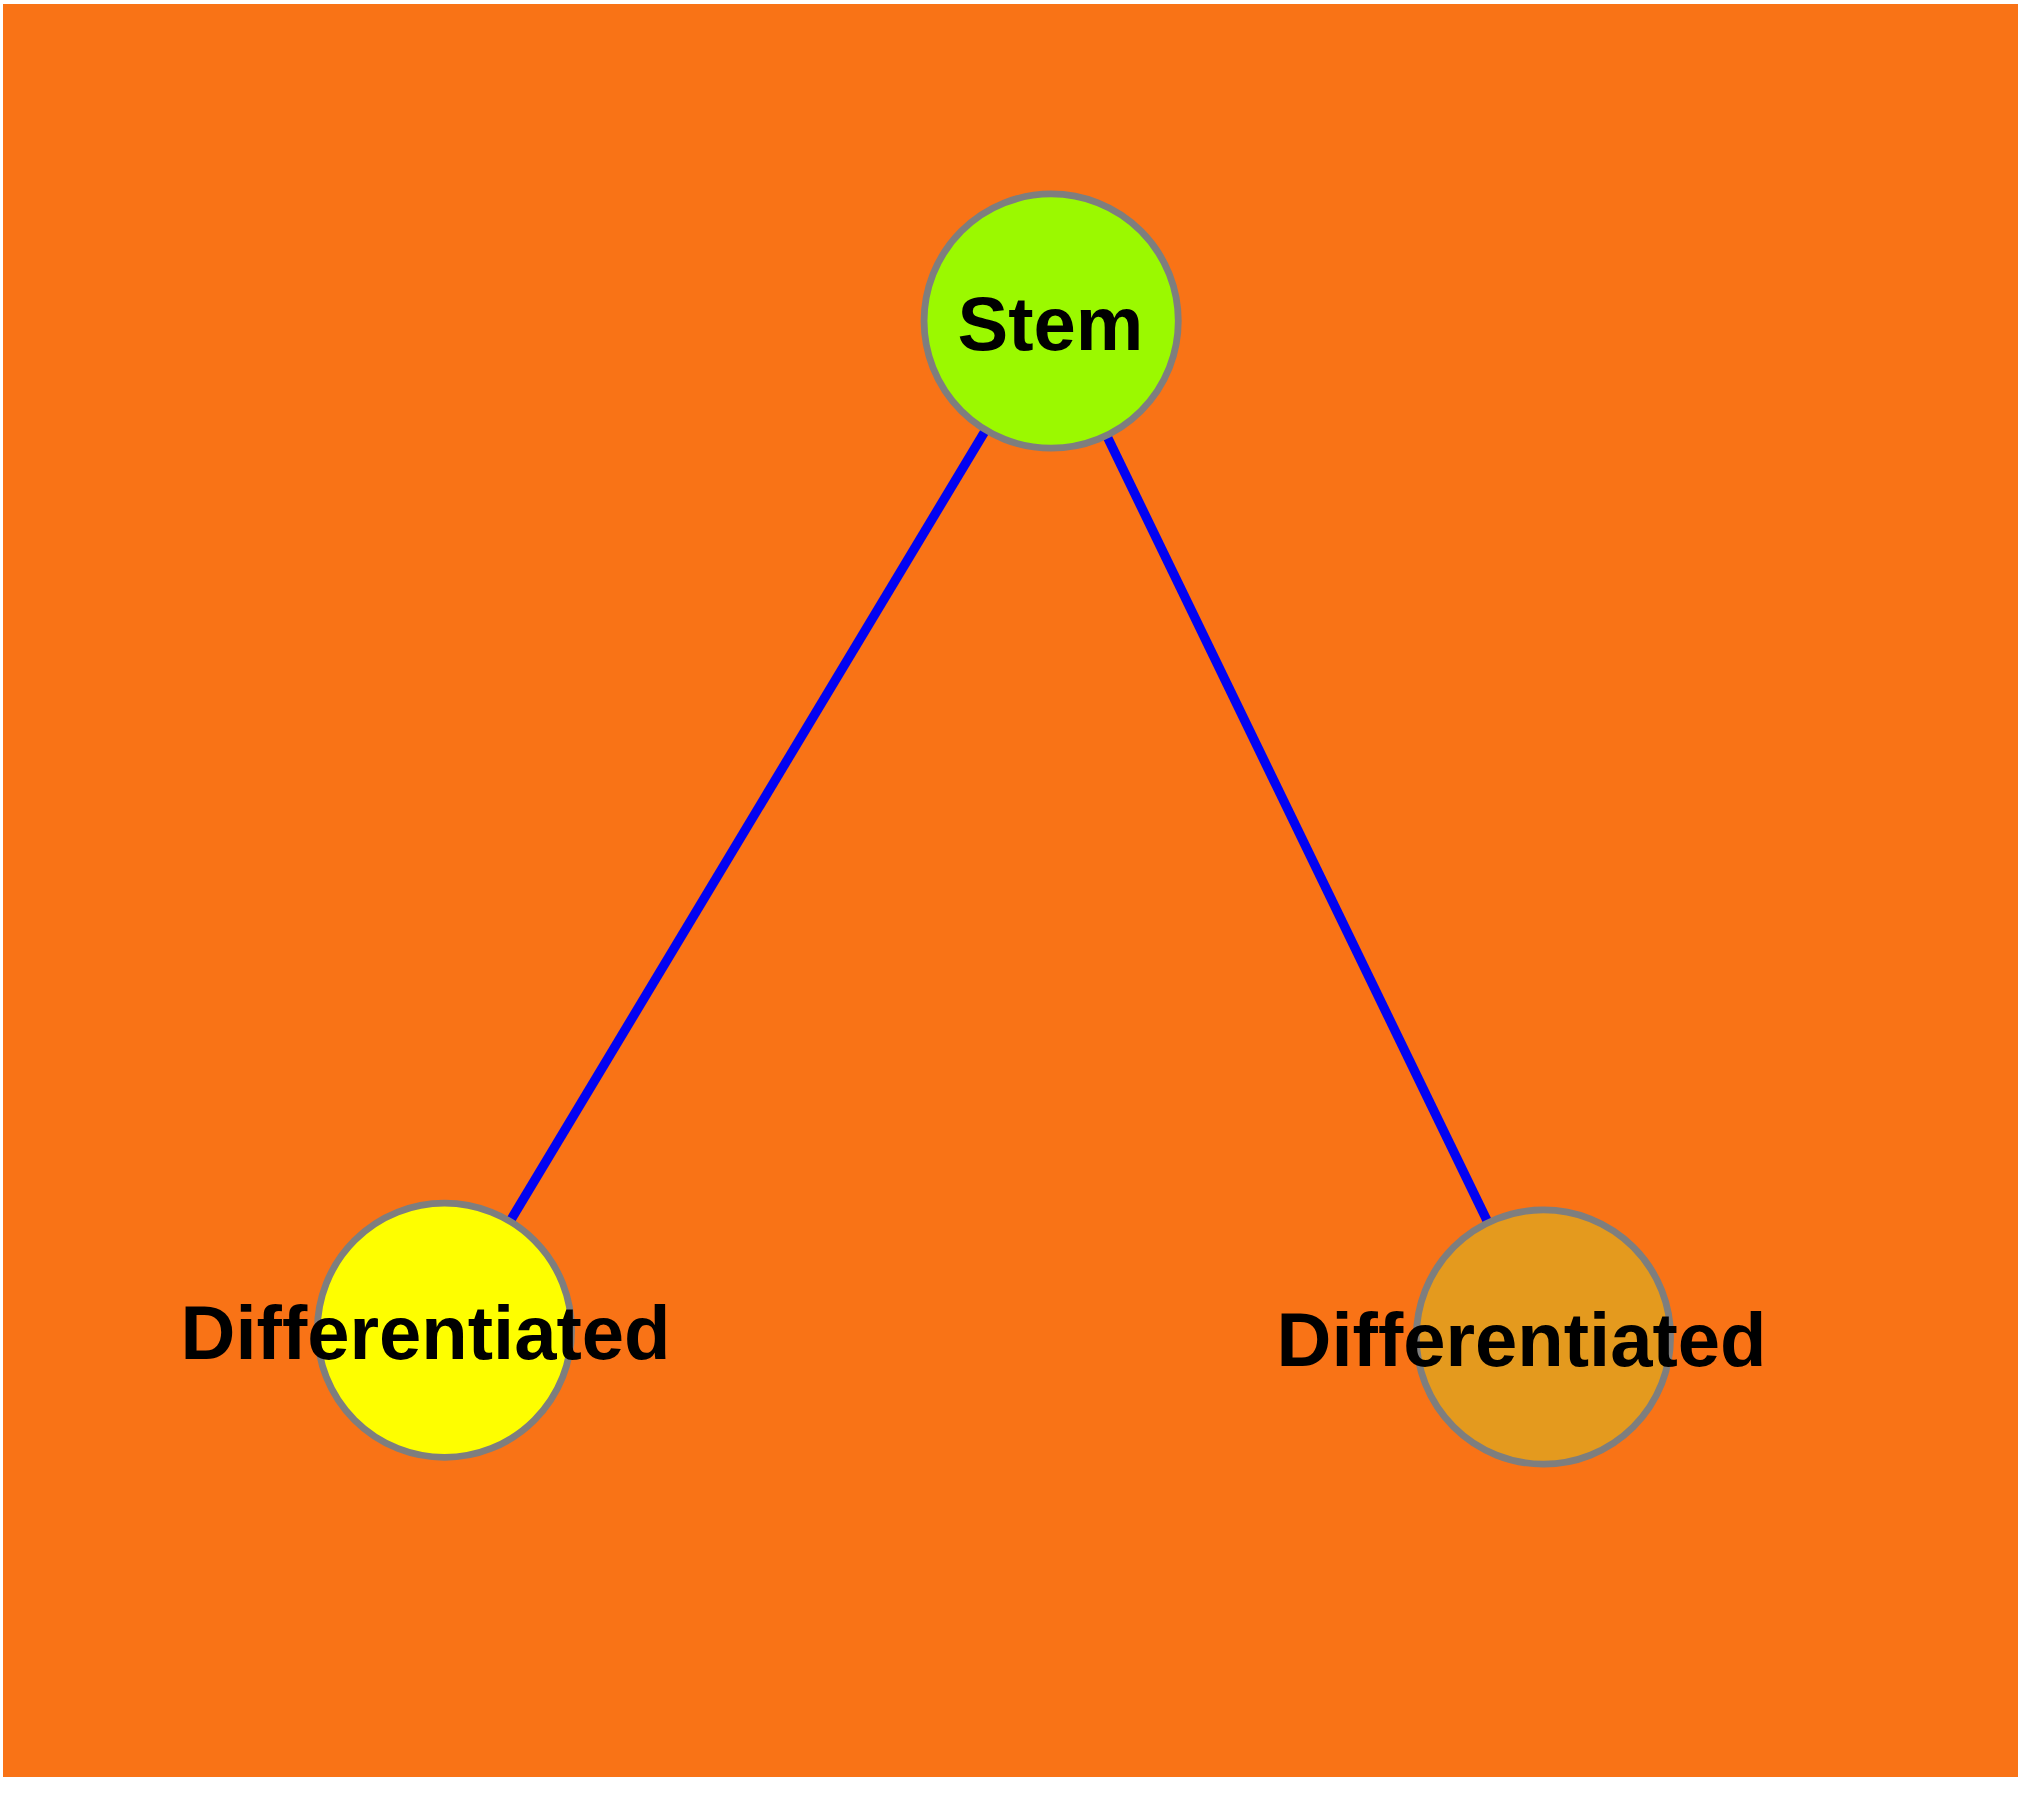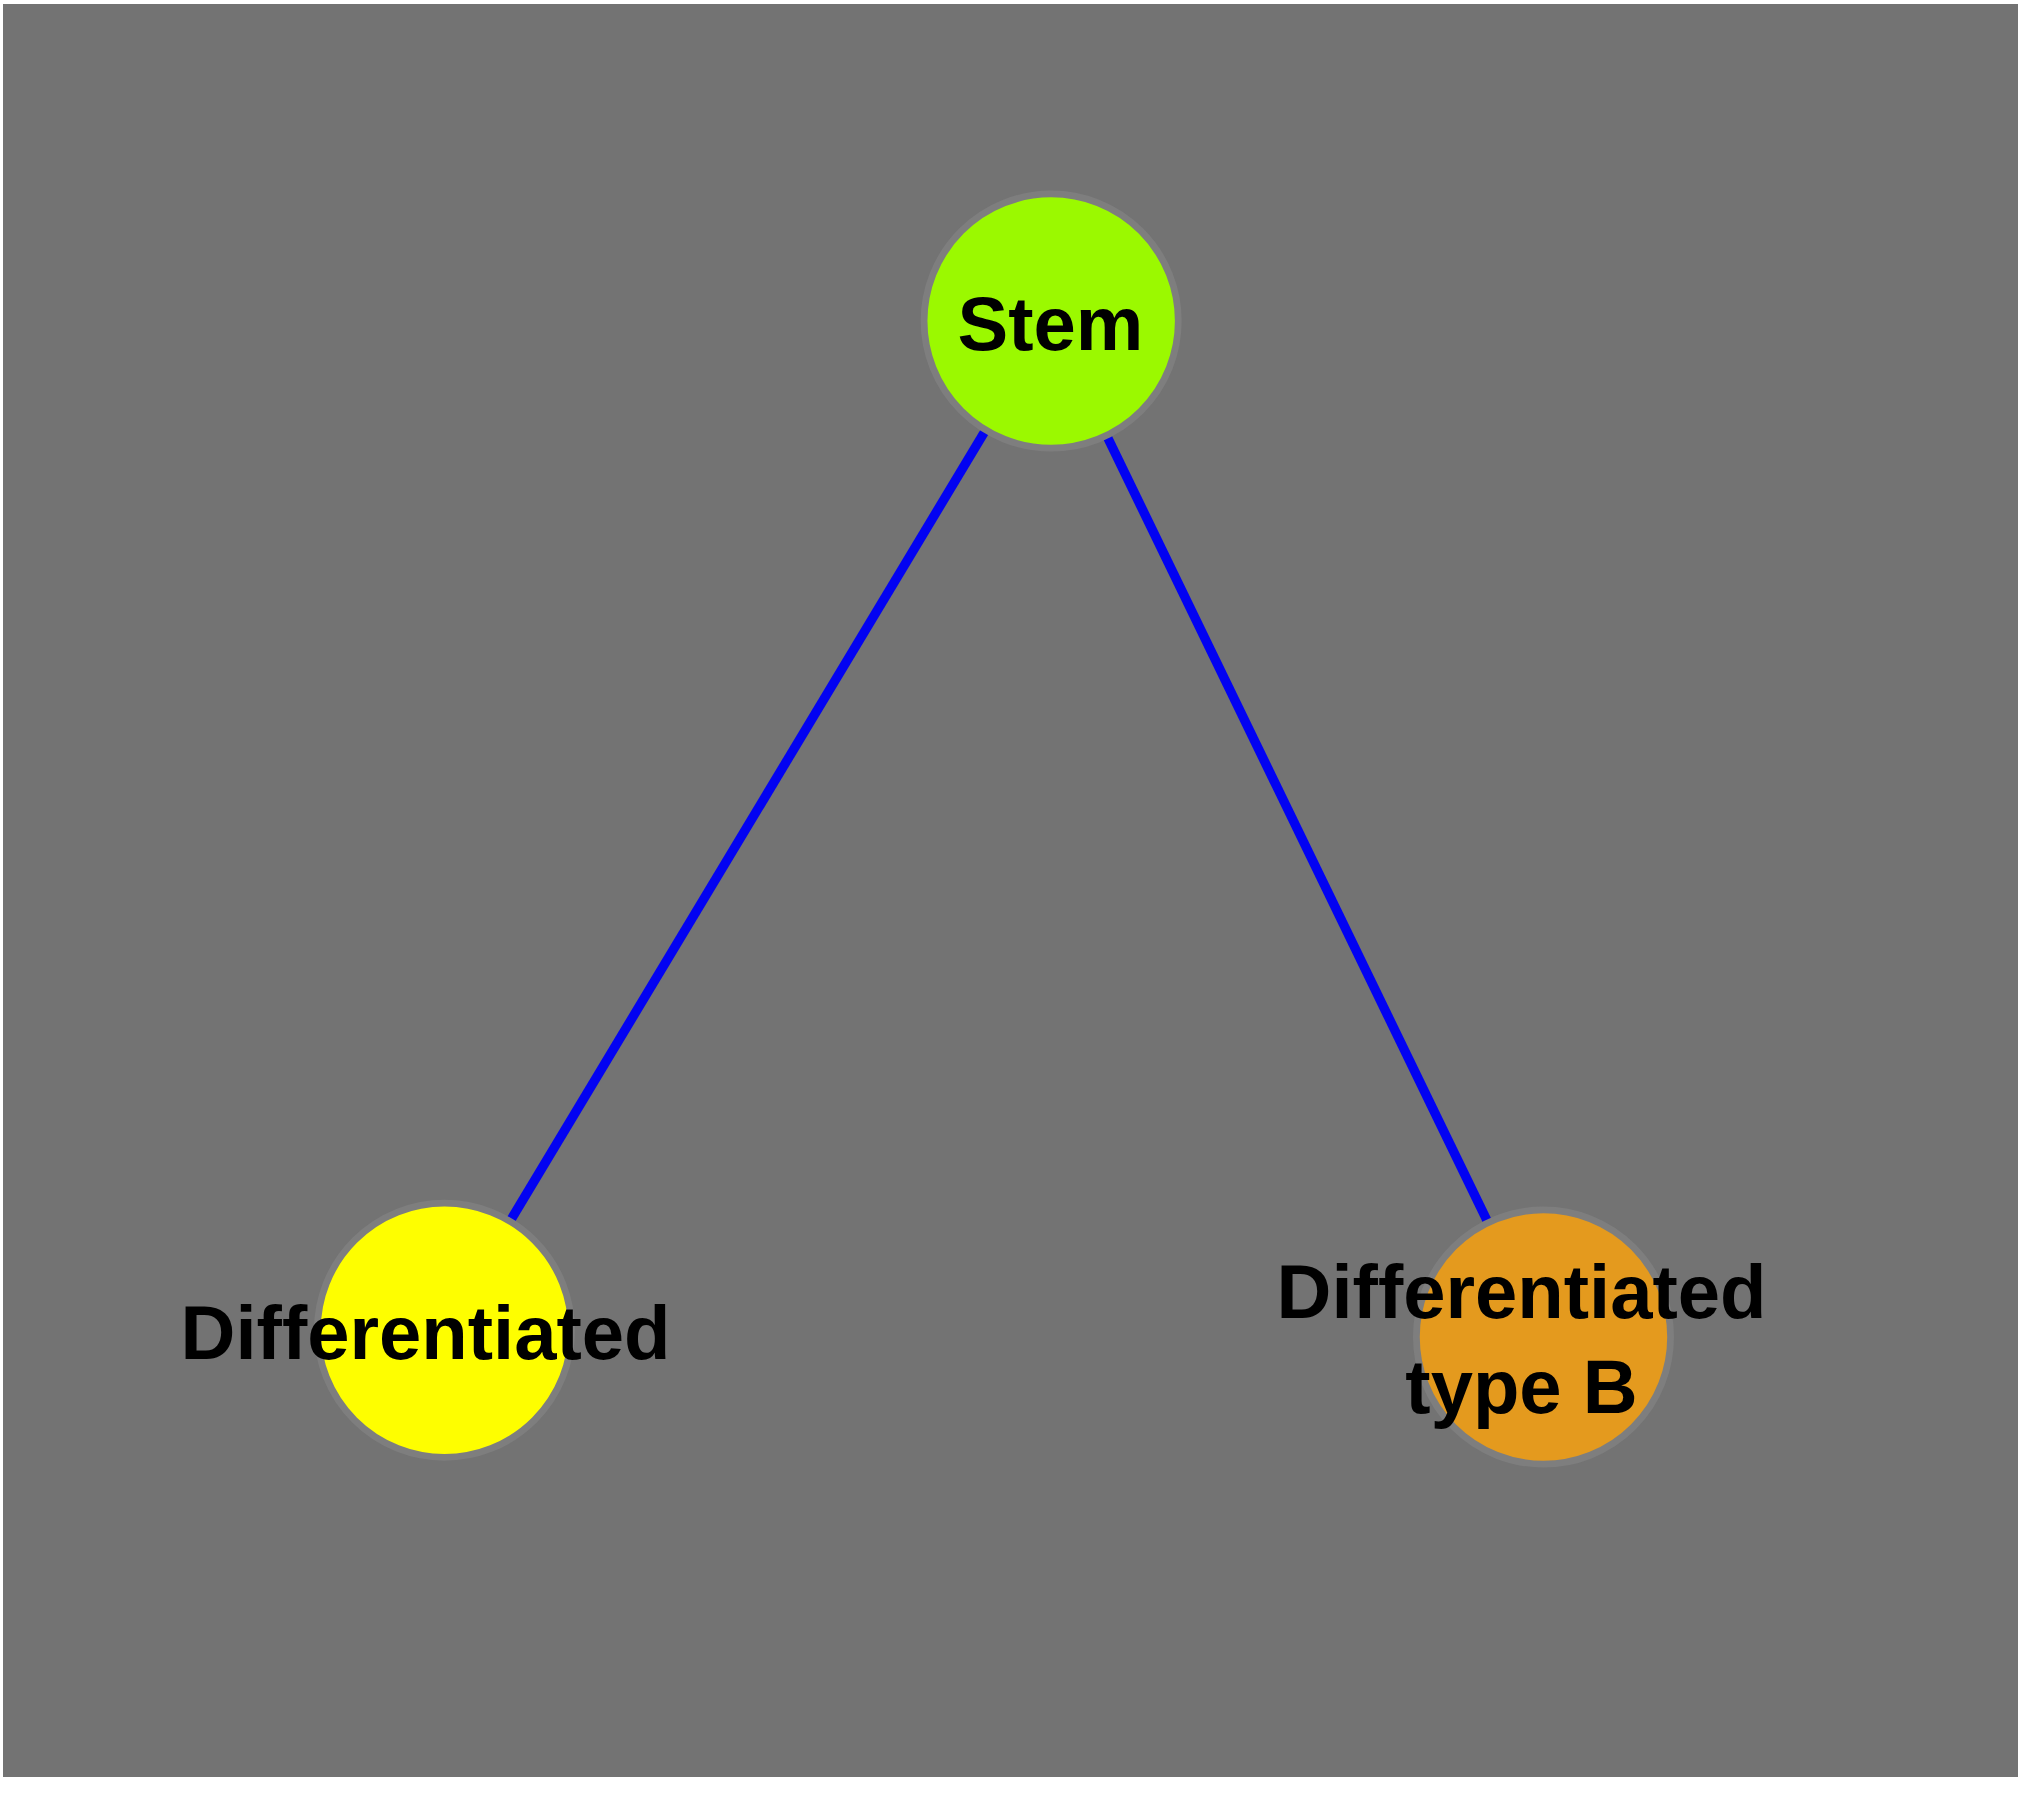--- a/index.html
+++ b/index.html
@@ -14,21 +14,21 @@
     height: 1812px;
     background: #ffffff;
     overflow: hidden;
   }
   #plot-canvas {
     position: absolute;
     left: 2.5px;
     top: 4.2px;
     width: 2015px;
     height: 1773px;
-    background: #737373;
+    background: #f97316;
   }
   #graph-svg {
     position: absolute;
     left: 0;
     top: 0;
     width: 100%;
     height: 100%;
   }
   .edge {
     stroke-width: 11;
@@ -72,18 +72,17 @@
     <div class="node-label" style="left: 1048px; top: 319px;">
       <div class="label-line">Stem</div>
     </div>
 
     <div class="node-label" style="left: 423px; top: 1328px;">
       <div class="label-line">Differentiated</div>
     </div>
 
     <div class="node-label" style="left: 1519px; top: 1335px;">
       <div class="label-line">Differentiated</div>
-      <div class="label-line">type B</div>
     </div>
 
   </div>
 </div>
 
 
 </body></html>

